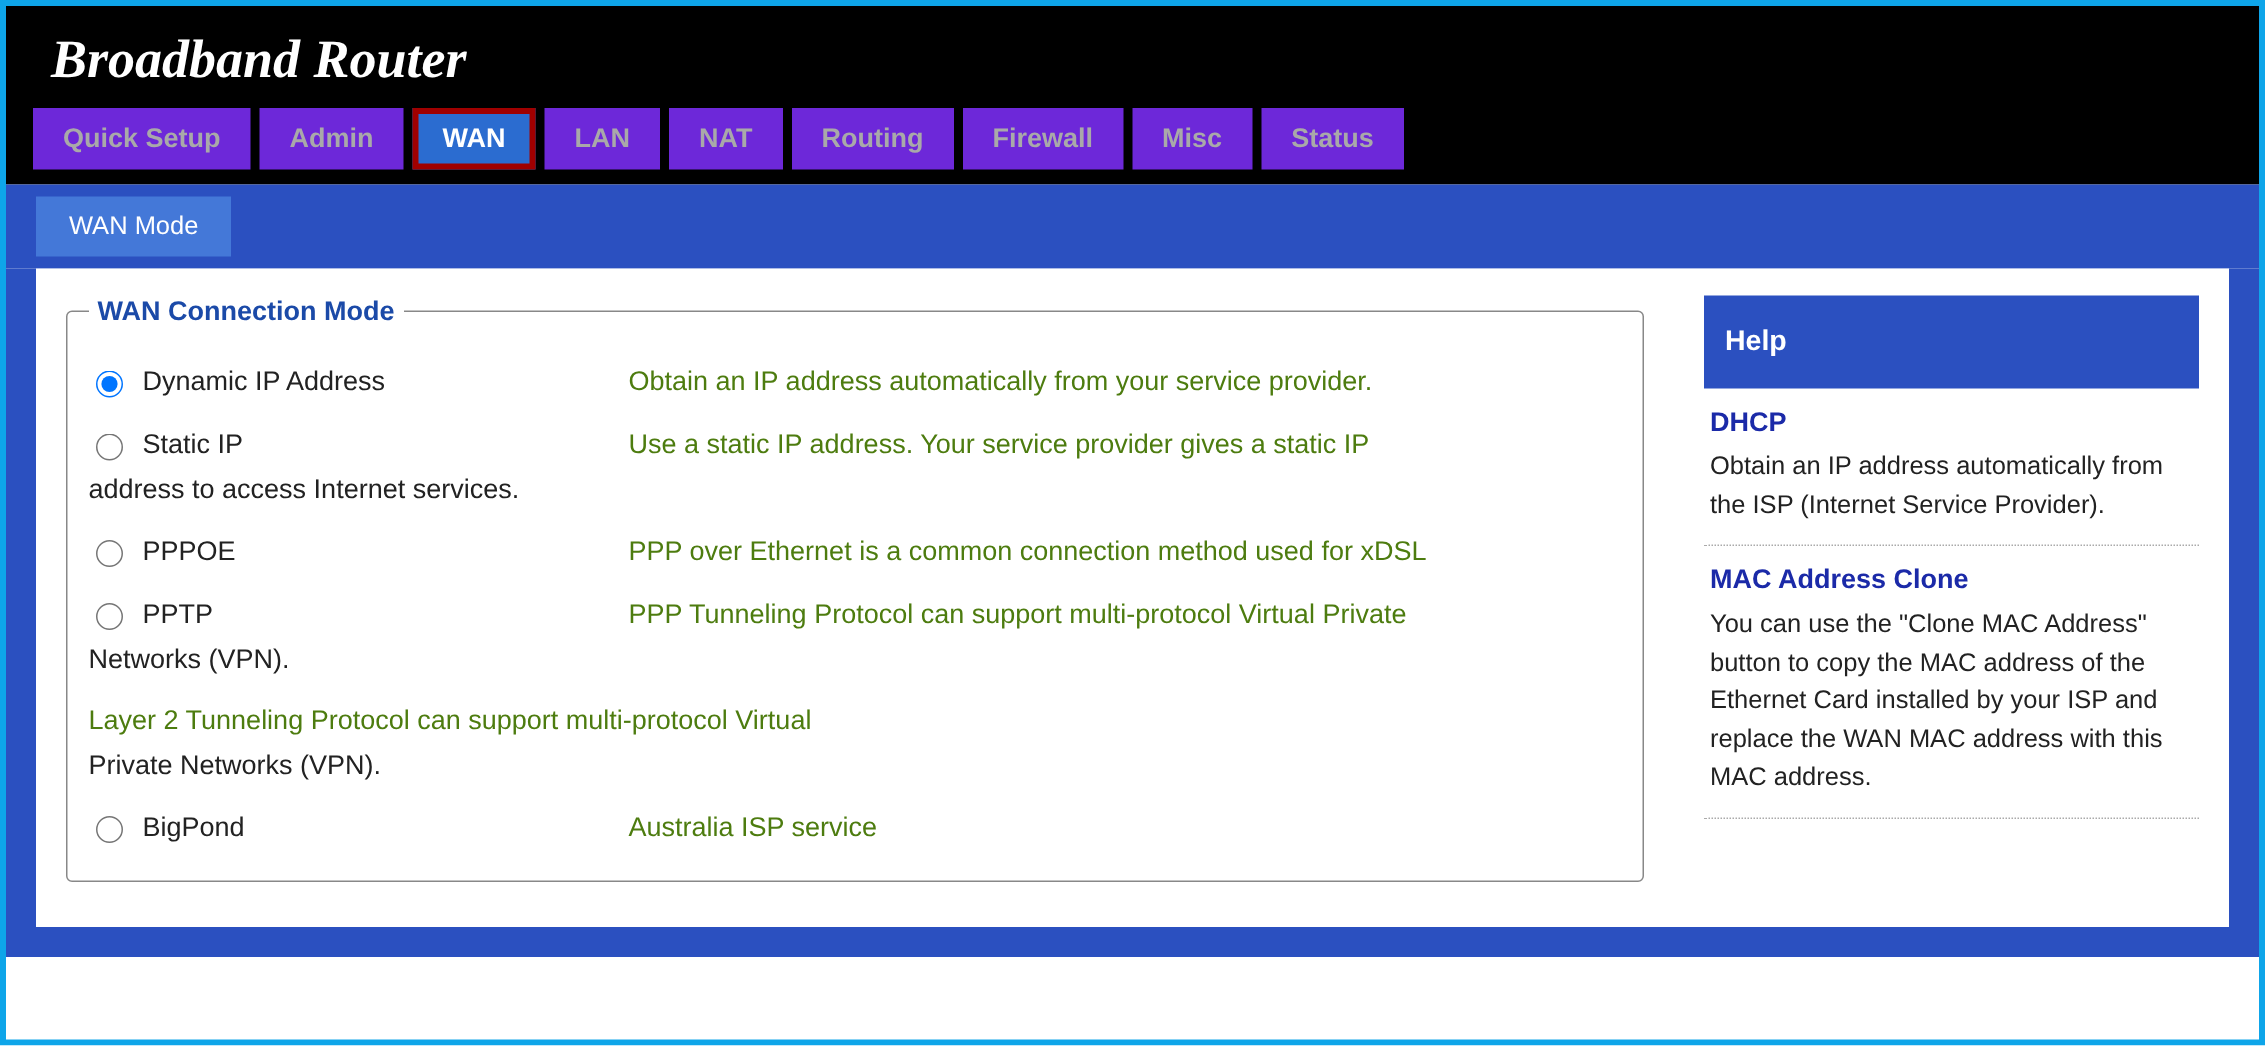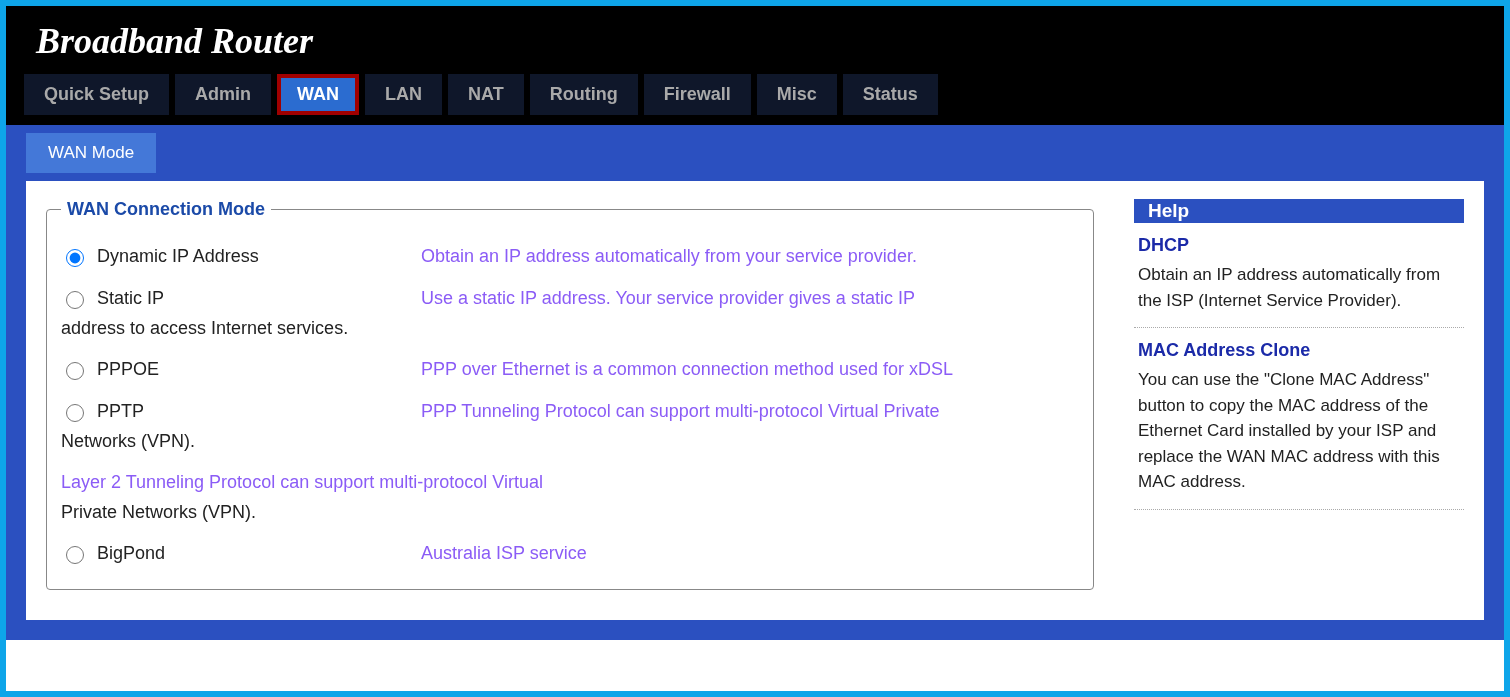--- a/index.html
+++ b/index.html
@@ -3,21 +3,21 @@
 <meta charset="utf-8">
 <style>
   * { box-sizing: border-box; }
   body {
     margin: 0;
     padding: 0;
     font-family: Verdana, Arial, sans-serif;
     background: #fff;
   }
   .outer-frame {
-    border: 6px solid #0ea5e9;
+    border: 4px solid #0ea5e9;
     width: 1510px;
     height: 697px;
     background: #fff;
     position: relative;
   }
   .router-box {
     background: #000;
     margin: 0;
   }
   .title-bar {
@@ -30,21 +30,21 @@
     font-style: italic;
     font-size: 36px;
     font-weight: bold;
   }
   .nav-tabs {
     display: flex;
     gap: 6px;
     padding: 0 18px 10px 18px;
   }
   .nav-tab {
-    background: #0f172a;
+    background: #6d28d9;
     color: #a9a9a9;
     font-weight: bold;
     font-size: 18px;
     padding: 10px 20px;
     cursor: pointer;
   }
   .nav-tab.active {
     background: #2b6cd0;
     color: #fff;
     border: 4px solid #a00000;
@@ -110,34 +110,34 @@
     width: 18px;
     height: 18px;
     cursor: pointer;
   }
   .opt-label {
     font-size: 18px;
     color: #222;
   }
   .opt-desc {
     font-size: 18px;
-    color: #8b5cf6;
+    color: #4d7c0f;
     flex: 1;
   }
   .cont-line {
     font-size: 18px;
     color: #222;
     margin: 4px 0 14px 0;
   }
   .help-header {
     background: #2b50c0;
     color: #fff;
     font-weight: bold;
     font-size: 19px;
-    padding: 1px 14px;
+    padding: 20px 14px;
   }
   .help-block {
     padding: 12px 4px 14px 4px;
     border-bottom: 1px dotted #aaa;
   }
   .help-title {
     color: #1b2aa8;
     font-weight: bold;
     font-size: 18px;
     margin-bottom: 6px;

